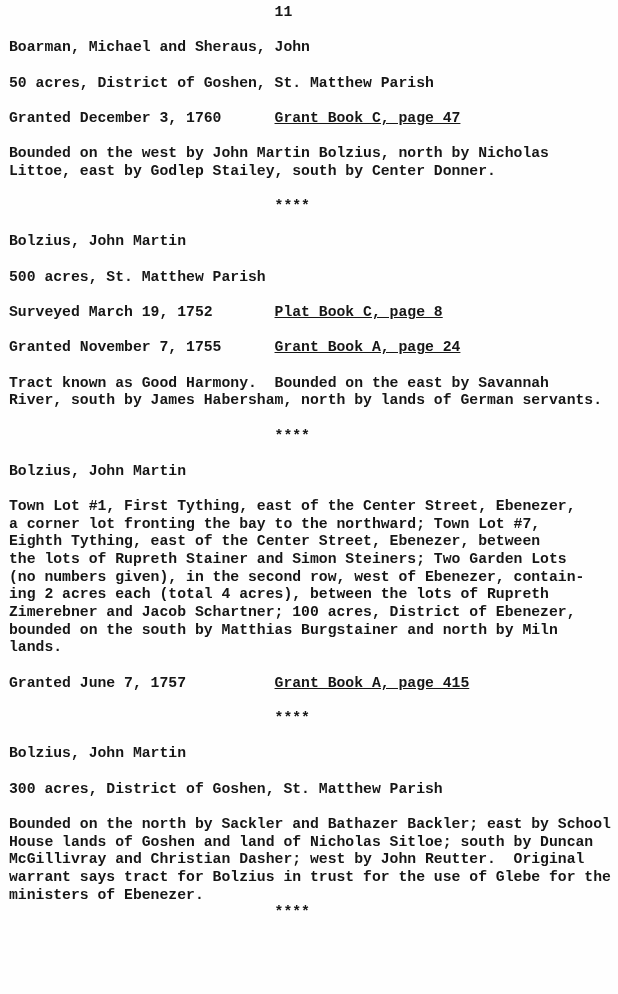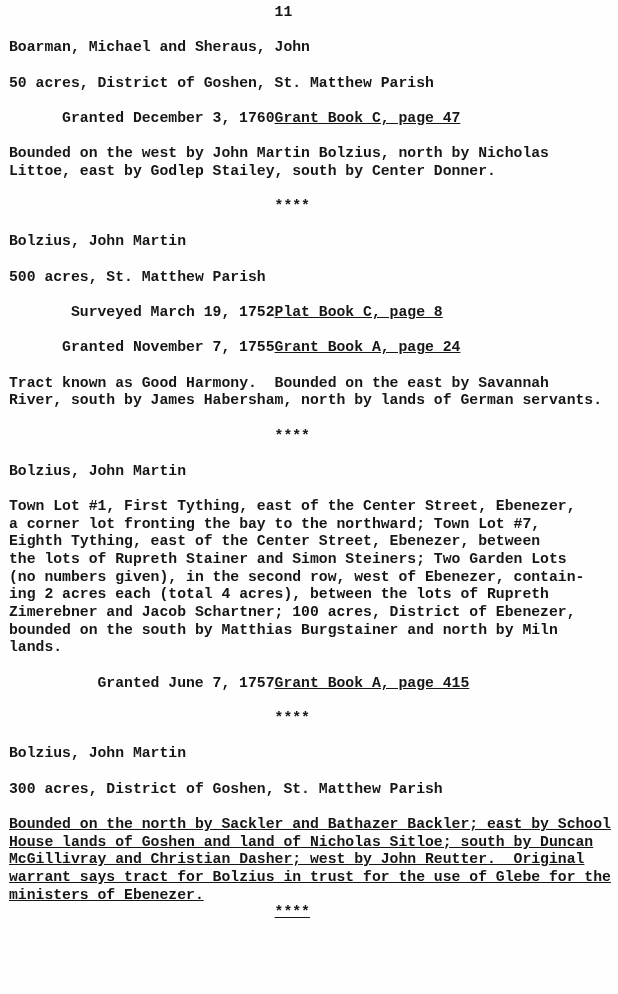--- a/index.html
+++ b/index.html
@@ -23,31 +23,29 @@
     line-height: 17.65px;
     color: #161616;
     background: #fefefe;
   }
   .block {
     margin: 0 0 17.65px 0;
     white-space: pre;
   }
   .tight {
     margin-bottom: 0;
-    text-decoration: underline;
   }
   .indent30 {
     padding-left: 30ch;
   }
   .record { white-space: normal; }
   .rec-event {
     display: inline-block;
     width: 30ch;
     white-space: pre;
-    text-align: right;
   }
   .rec-book { white-space: pre; text-decoration: underline; }
 </style>
 </head>
 <body>
 
 <div class="page">
 
   <div class="block indent30">11</div>
 

